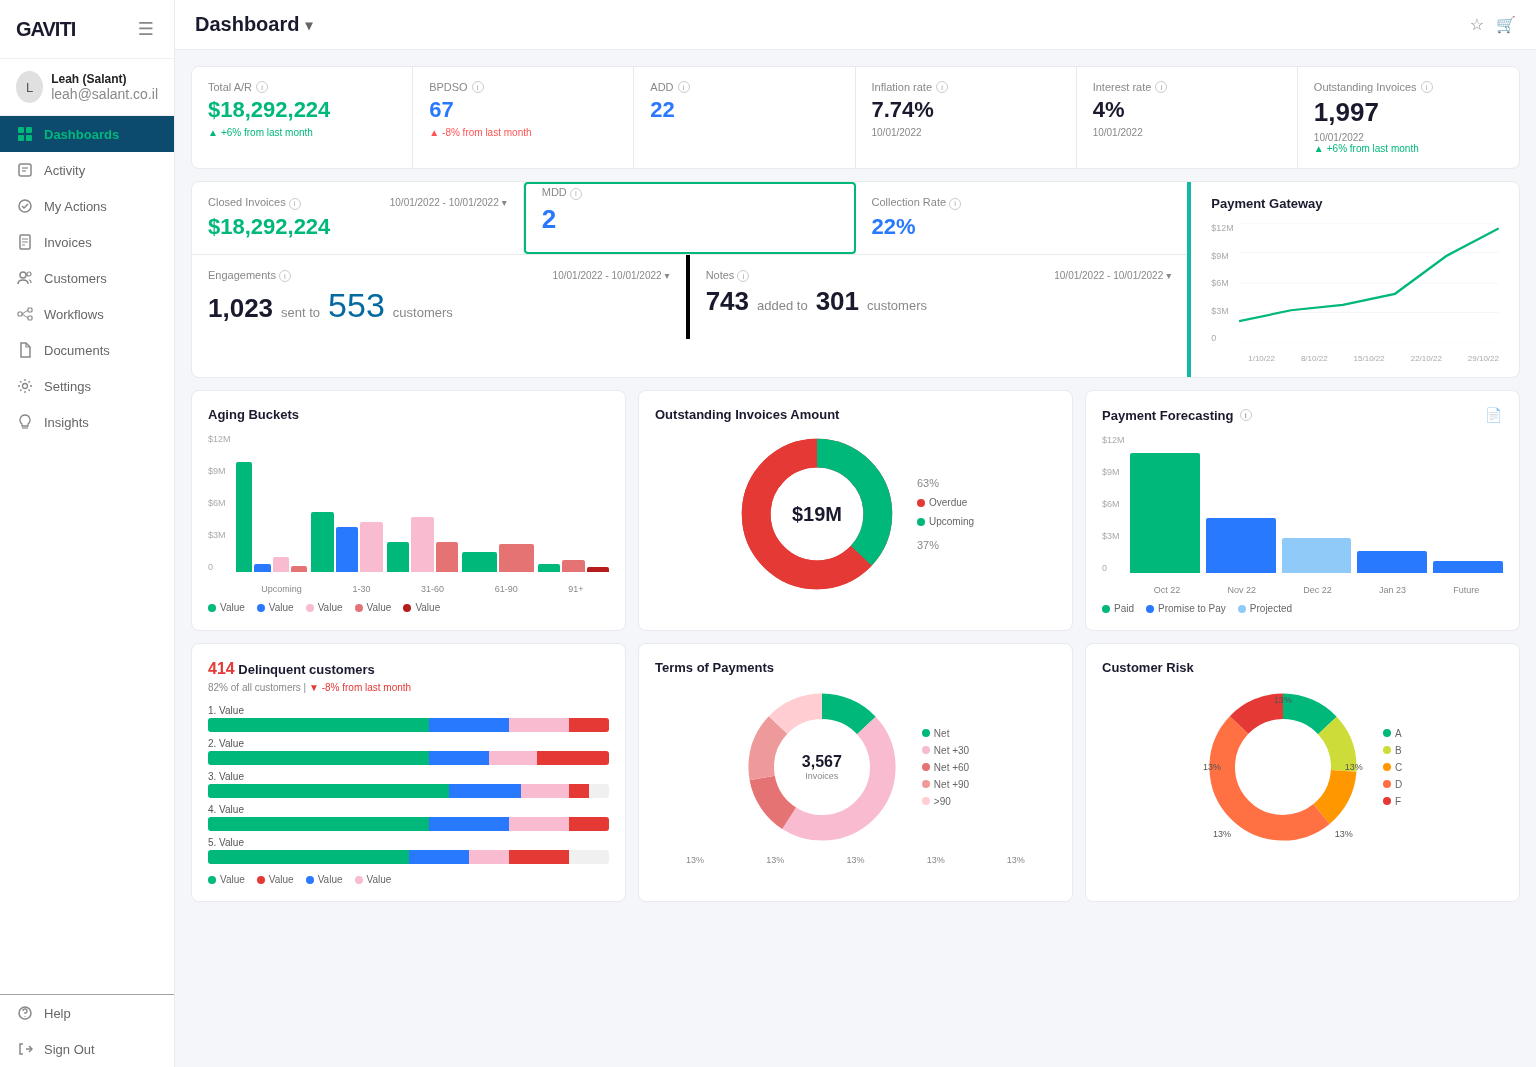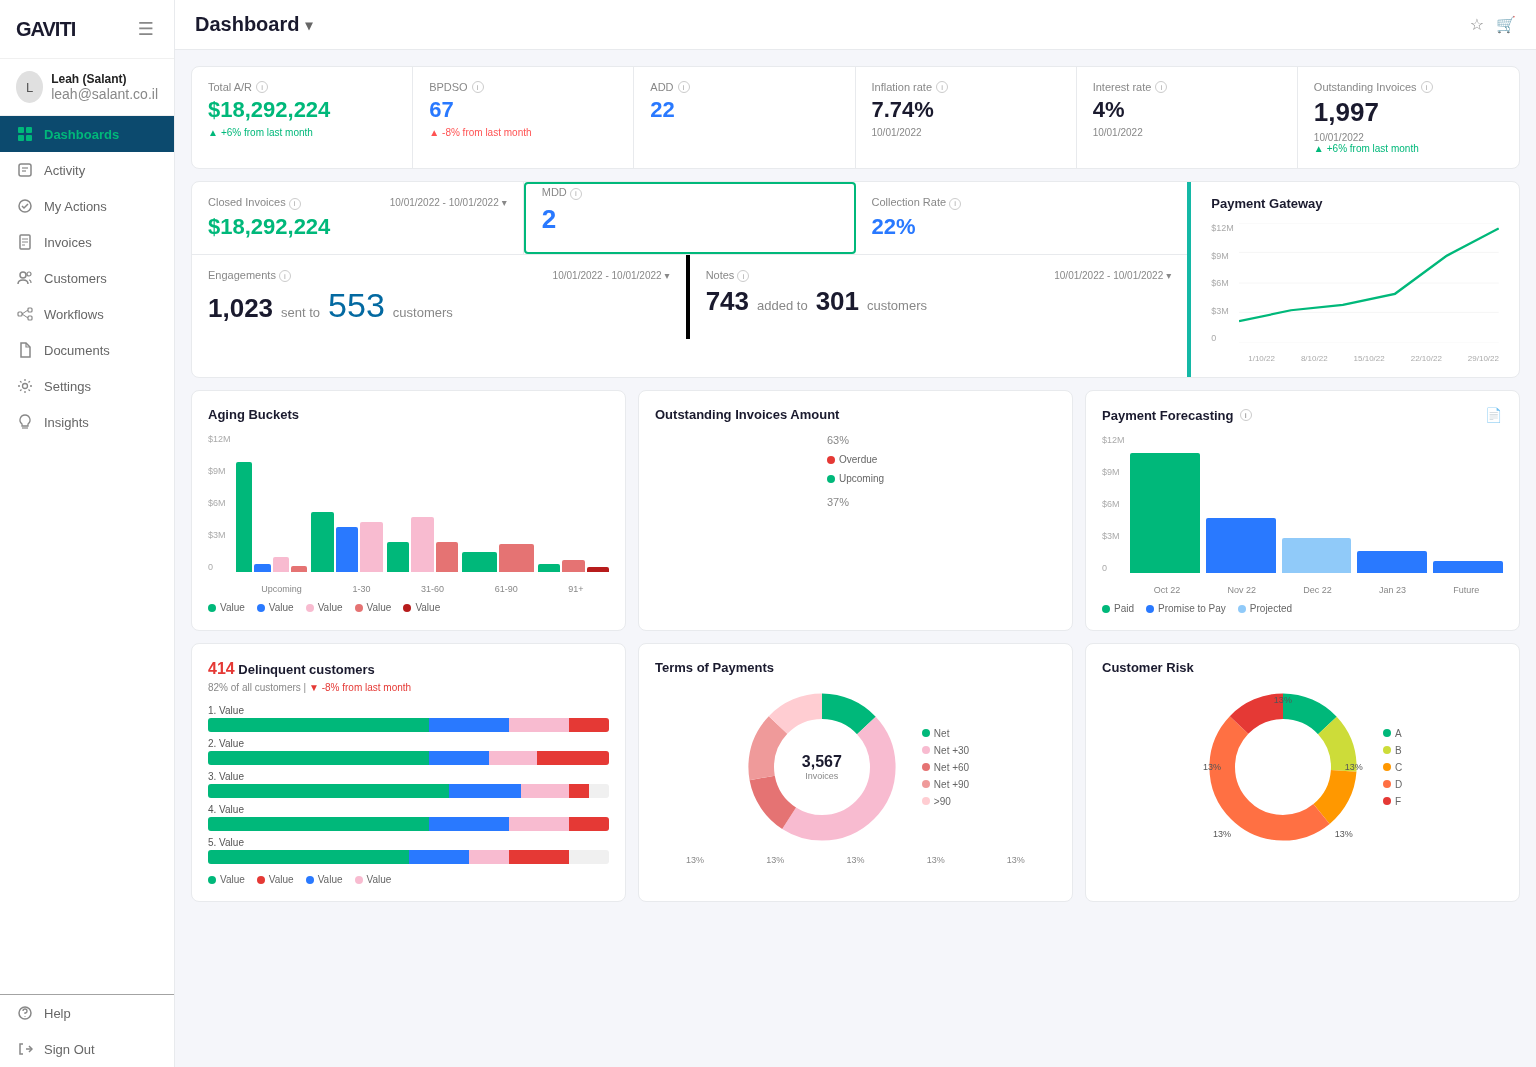--- a/index.html
+++ b/index.html
@@ -459,20 +459,34 @@
           <div class="legend-item">
               <span class="legend-dot" style="background:#b71c1c;"></span>
               <span>Value</span>
             </div>
         </div>
       </div>
 
       <div class="chart-card">
         <div class="chart-title">Outstanding Invoices Amount</div>
         <div class="donut-container">
+          <div class="donut-wrapper">
+            <svg viewBox="0 0 100 100">
+
+              <circle cx="50" cy="50" r="38" fill="none" stroke="#e53935" stroke-width="18" stroke-dasharray="238.76 0" stroke-dashoffset="0" transform="rotate(-90 50 50)"></circle>
+
+              <circle cx="50" cy="50" r="38" fill="none" stroke="#00b87a" stroke-width="18" stroke-dasharray="88.34 238.76" stroke-dashoffset="0" transform="rotate(-90 50 50)"></circle>
+
+              <circle cx="50" cy="50" r="38" fill="none" stroke="#e53935" stroke-width="18" stroke-dasharray="150.42 88.34" stroke-dashoffset="-88.34" transform="rotate(-90 50 50)"></circle>
+              <circle cx="50" cy="50" r="25" fill="white"></circle>
+            </svg>
+            <div class="donut-center">
+              <div class="donut-center-val">$19M</div>
+            </div>
+          </div>
           <div style="display:flex;flex-direction:column;gap:8px;">
             <div style="font-size:11px;color:#888;">63%</div>
             <div class="legend-item">
                 <span class="legend-dot" style="background:#e53935;"></span>
                 <span>Overdue</span>
               </div>
             <div class="legend-item">
                 <span class="legend-dot" style="background:#00b87a;"></span>
                 <span>Upcoming</span>
               </div>

